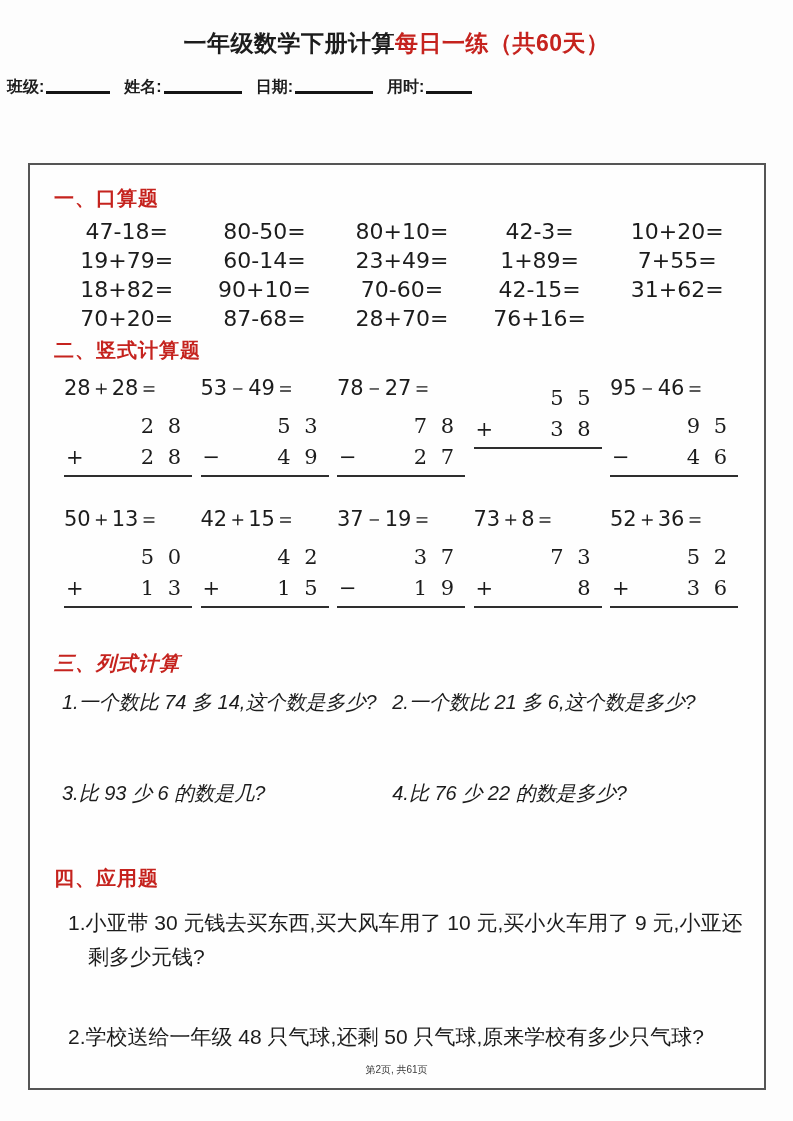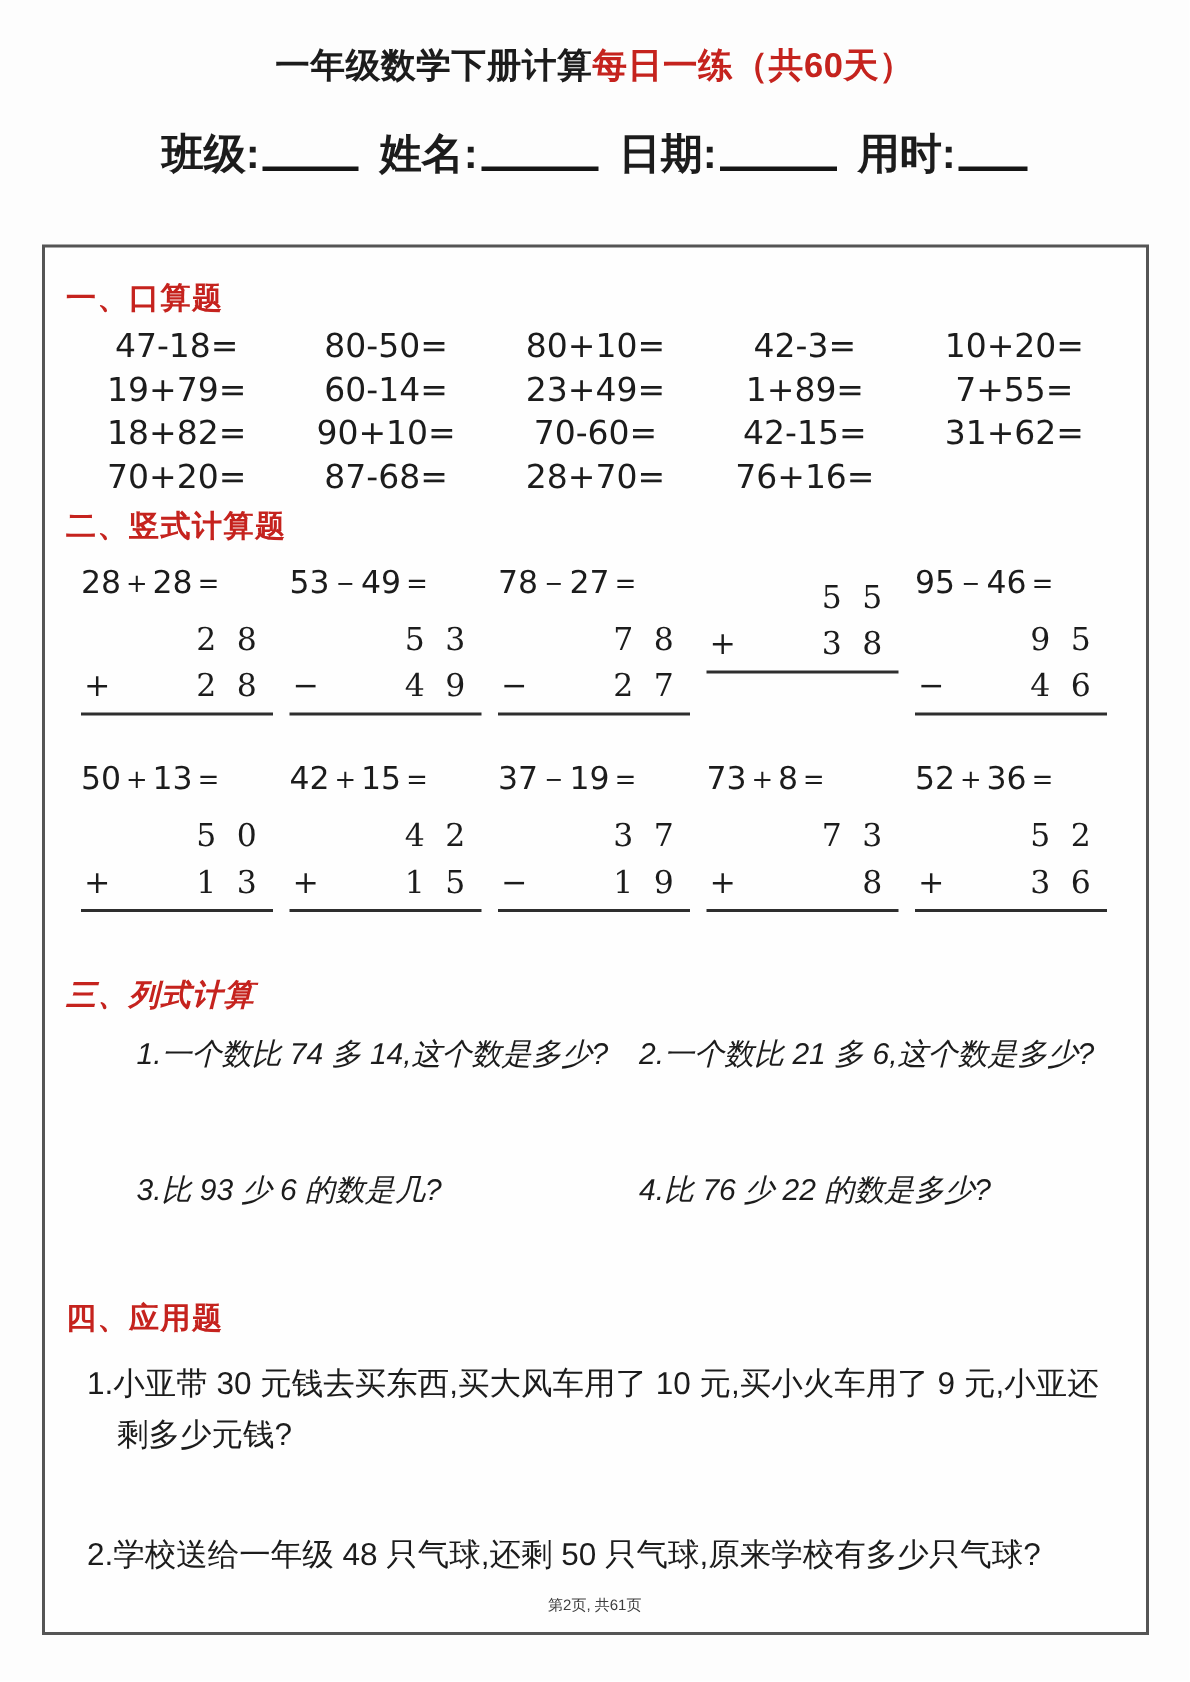--- a/index.html
+++ b/index.html
@@ -22,23 +22,23 @@
   .title {
     margin: 0; padding-top: 28px;
     text-align: center;
     font-size: 23px; font-weight: bold;
     letter-spacing: 0.5px;
     white-space: nowrap;
   }
   .title .red-part { color: var(--red); }
 
   .info-line {
-    margin-top: 25px;
-    text-align: center;
-    font-size: 28px; font-weight: bold;
+    margin-top: 15px;
+    text-align: left;
+    font-size: 16px; font-weight: bold;
     white-space: nowrap;
   }
   .info-field { display: inline-block; margin: 0 7px; }
   .blank-line {
     display: inline-block; height: 20px;
     border-bottom: 3px solid #151515;
     vertical-align: -2px;
     margin-left: 2px;
   }
   .info-field:nth-child(1) .blank-line { width: 64px; }
@@ -46,21 +46,21 @@
   .info-field:nth-child(3) .blank-line { width: 78px; }
   .info-field:nth-child(4) .blank-line { width: 46px; }
 
   
   .box {
     position: absolute;
     left: 28px; top: 163px;
     width: 738px; height: 927px;
     border: 2px solid var(--border);
     background: #fefefe;
-    padding: 20px 14px 0 14px;
+    padding: 20px 14px 0 24px;
     overflow: hidden;
   }
 
   .sec-heading {
     margin: 0;
     color: var(--red);
     font-size: 20px; font-weight: bold;
     letter-spacing: 1px;
   }
 
@@ -120,21 +120,21 @@
   
   .sec3 { margin-top: 42px; font-style: italic; }
   .expr-row {
     display: grid;
     grid-template-columns: 48% 52%;
     margin-top: 12px;
     padding-left: 8px;
     font-size: 20px;
   }
   .expr-row.second { margin-top: 64px; }
-  .expr-item { white-space: nowrap; margin-left: 39px; }
+  .expr-item { white-space: nowrap; }
 
   
   .sec4 { margin-top: 58px; }
   .word-problems { padding-right: 4px; }
   .word-problem {
     margin: 14px 0 0 14px;
     padding-left: 20px;
     text-indent: -20px;
     font-size: 21px;
     line-height: 34px;

